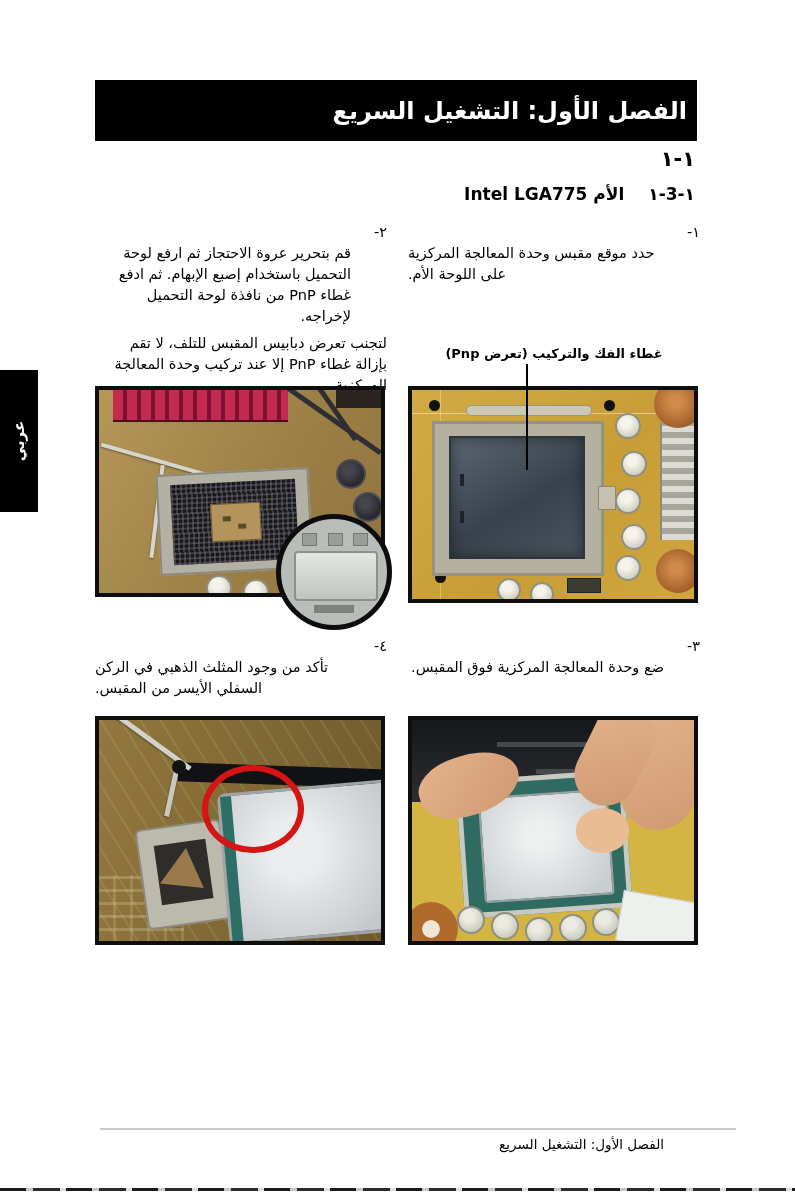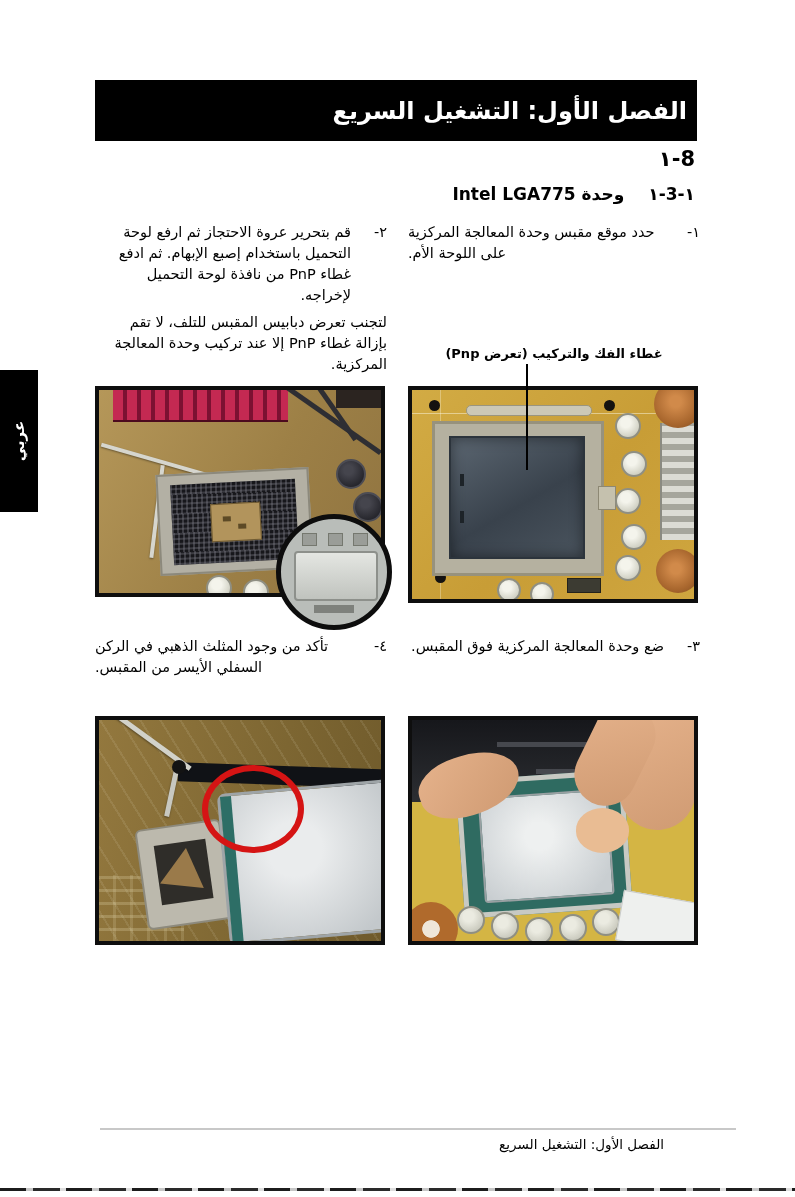--- a/index.html
+++ b/index.html
@@ -17,21 +17,21 @@
     color:#fff; font-weight:bold; font-size:15px; white-space:nowrap; letter-spacing:1px;}
 
   
   .h1-row{right:100px; top:147px; display:flex; gap:22px; font-weight:bold; font-size:21px; color:#000;}
   .h2-row{right:100px; top:184px; display:flex; gap:24px; font-weight:bold; font-size:17px; color:#000;}
 
   
   .col{width:292px; font-size:14.5px; line-height:21px; color:#000;}
   .step{display:flex;}
   .step-num{flex:0 0 30px; padding-left:6px; font-weight:normal;}
-  .step-text{flex:1;}
+  .step-text{flex:1;margin-top:21px;}
   .center{text-align:left;}
   .note{margin-top:6px;}
 
   
   .fig-label{left:408px; top:346px; width:292px; text-align:center; font-size:13px; font-weight:bold;}
   .pointer-line{left:526px; top:364px; width:2px; height:106px; background:#000; z-index:6;}
 
   
   .photo{border:4px solid #0e0e0e; overflow:hidden; background:#c9a23c;}
   .photo1{left:408px; top:386px; width:282px; height:209px;}
@@ -119,25 +119,25 @@
 
 <div class="abs chapter-bar">
   <div class="title">الفصل الأول:  التشغيل السريع</div>
 </div>
 
 <div class="abs side-tab">
   <span>عربي</span>
 </div>
 
 <div class="abs h1-row">
-  <span>8-١</span>
+  <span>١-١</span>
 </div>
 <div class="abs h2-row">
   <span>١-3-١</span>
-  <span>وحدة Intel LGA775</span>
+  <span>الأم Intel LGA775</span>
 </div>
 
 <div class="abs col" style="left:408px; top:222px;">
   <div class="step">
     <span class="step-num">١-</span>
     <span class="step-text center">حدد موقع مقبس وحدة المعالجة المركزية على اللوحة الأم.</span>
   </div>
 </div>
 
 <div class="abs col" style="left:95px; top:222px;">

